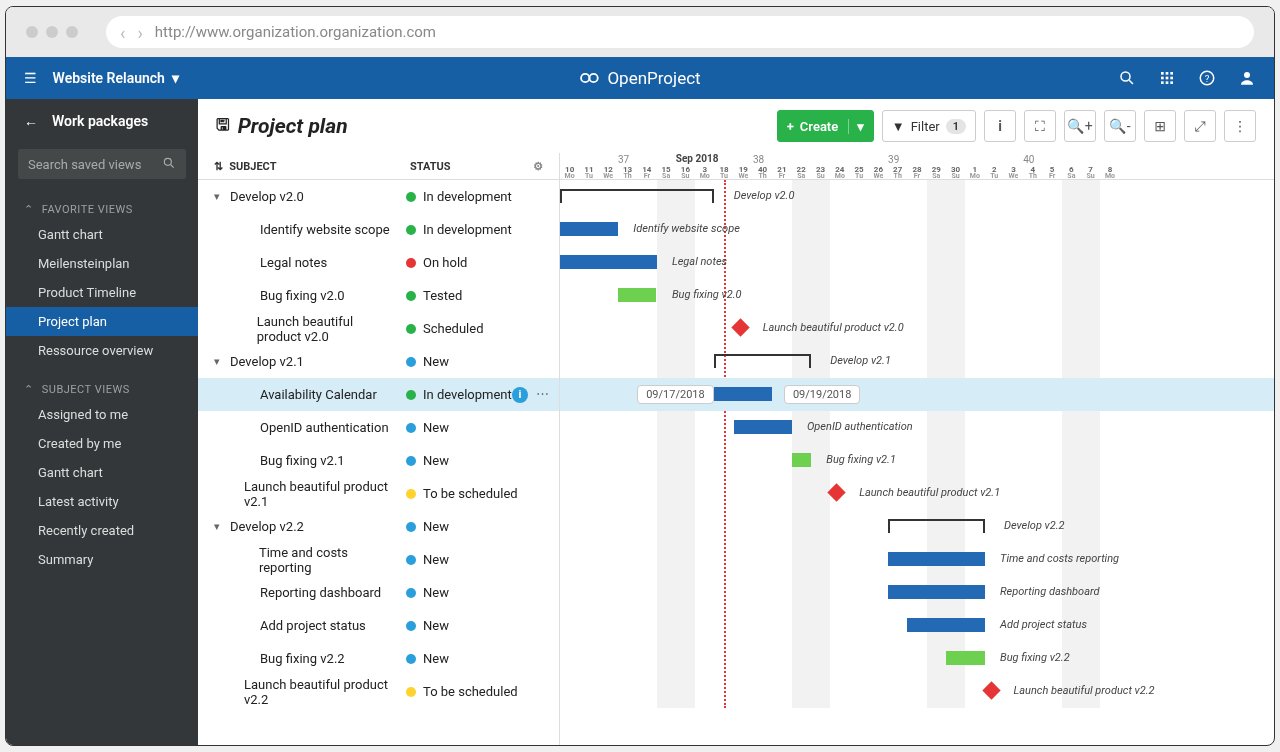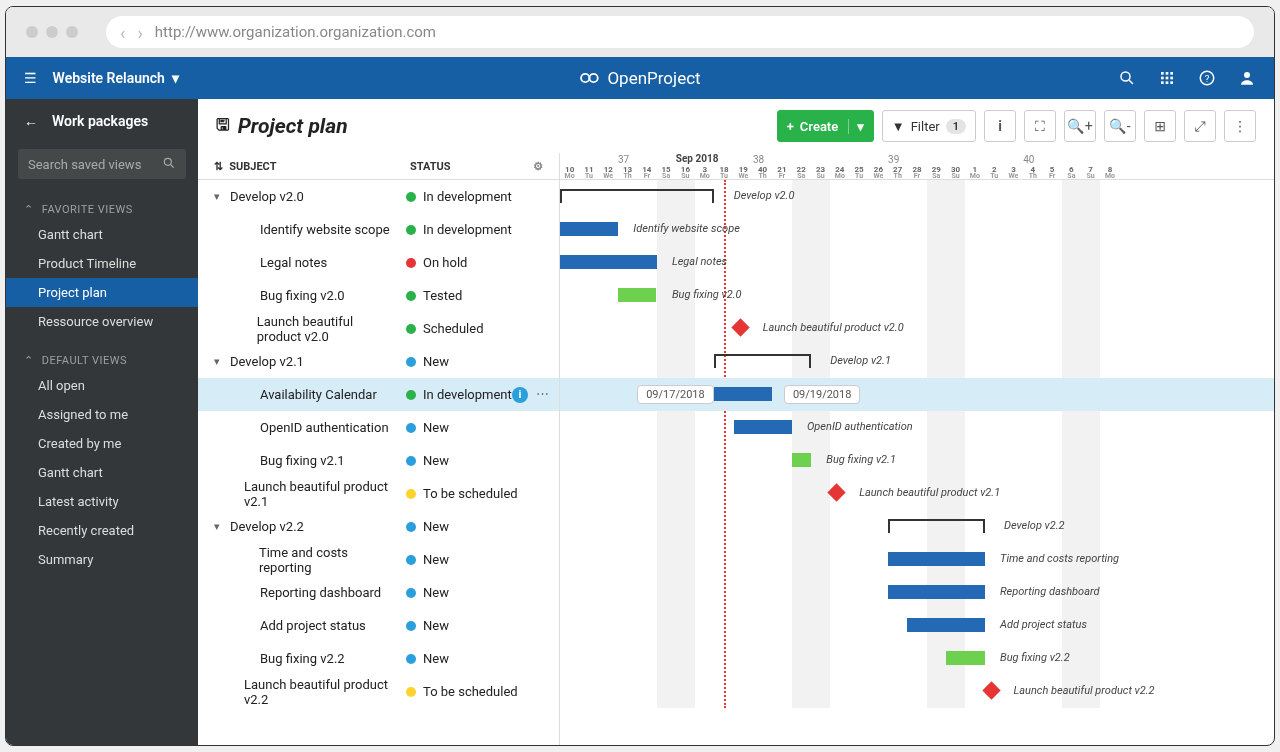--- a/index.html
+++ b/index.html
@@ -146,32 +146,32 @@
               <line x1="15" y1="15" x2="20" y2="20"></line>
             </svg></span>
       </div>
       <div class="side-group">
         <div class="side-group-head">
             <span>⌃</span>
             <span>FAVORITE VIEWS</span>
           </div>
         <div id="fav-items">
             <div class="side-item">Gantt chart</div>
+            <div class="side-item">Meilensteinplan</div>
             <div class="side-item">Product Timeline</div>
             <div class="side-item active">Project plan</div>
             <div class="side-item">Ressource overview</div>
           </div>
       </div>
       <div class="side-group">
         <div class="side-group-head">
             <span>⌃</span>
-            <span>DEFAULT VIEWS</span>
+            <span>SUBJECT VIEWS</span>
           </div>
         <div id="def-items">
-            <div class="side-item">All open</div>
             <div class="side-item">Assigned to me</div>
             <div class="side-item">Created by me</div>
             <div class="side-item">Gantt chart</div>
             <div class="side-item">Latest activity</div>
             <div class="side-item">Recently created</div>
             <div class="side-item">Summary</div>
           </div>
       </div>
     </div>
 

